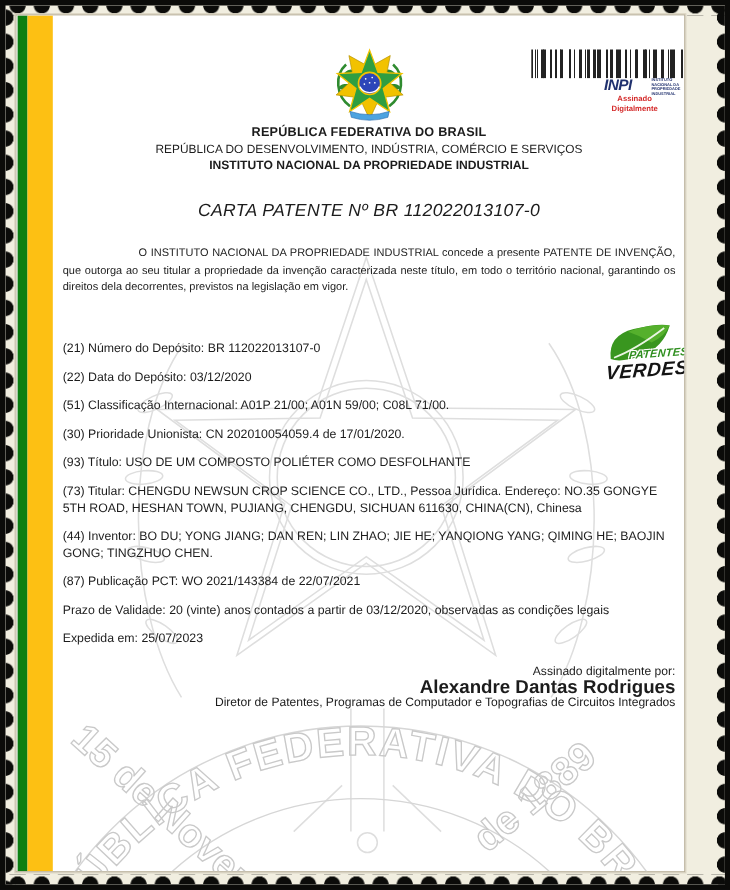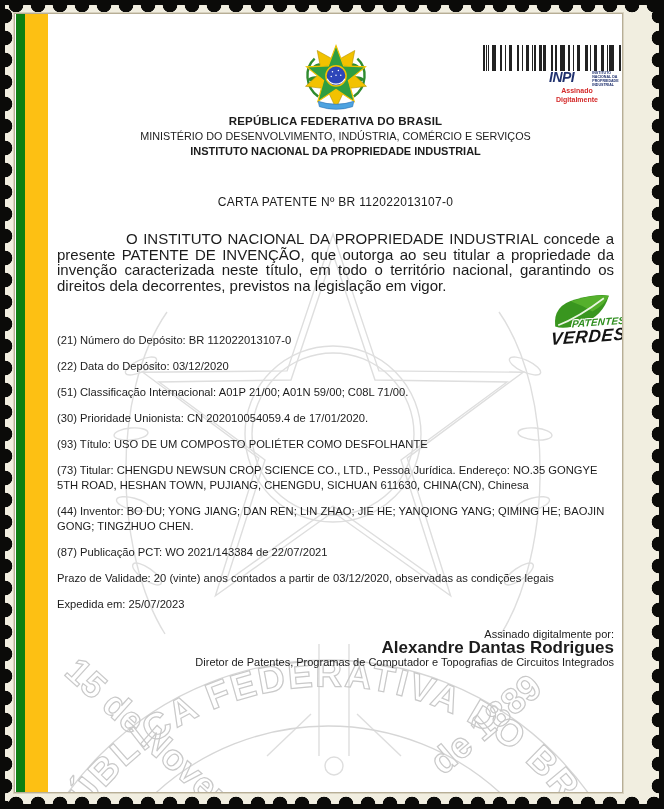--- a/index.html
+++ b/index.html
@@ -33,23 +33,23 @@
 
   .watermark { position:absolute; left:0; top:0; z-index:1; }
 
   .content { position:absolute; left:42px; top:0; width:557px; z-index:3; color:#1c1c1c; }
 
   .arms { display:block; margin:28px auto 3px auto; }
 
   .h1 { text-align:center; font-size:11.5px; font-weight:bold; letter-spacing:.2px; }
   .h2 { text-align:center; font-size:10.8px; margin-top:3px; }
   .h3 { text-align:center; font-size:11px; font-weight:bold; margin-top:3px; }
-  .carta { text-align:center; font-size:12px; margin-top:38px; letter-spacing:.3px; }
+  .carta { text-align:center; font-size:16px; margin-top:26px; letter-spacing:.3px;font-style:italic; }
 
-  .grant { margin-top:22px; font-size:15px; line-height:15.5px; text-align:justify; text-indent:69px; }
+  .grant { margin-top:22px; font-size:10px; line-height:15.5px; text-align:justify; text-indent:69px; }
 
   .fields { margin-top:40px; }
   .field { font-size:11.2px; line-height:15px; margin-bottom:11px; }
   .field b { font-weight:normal; }
 
   .signature { margin-top:15px; text-align:right; font-size:11px; line-height:14px; }
   .sig-name { font-weight:bold; font-size:17px; }
 
   
   .barcode {
@@ -151,21 +151,21 @@
           <path d="M 45 62 A 17 17 0 0 0 75 62" stroke="#ffffff" stroke-width="2" fill="none"></path>
           <circle cx="54" cy="50" r="1.3" fill="#fff"></circle>
             <circle cx="64" cy="48" r="1.3" fill="#fff"></circle>
           <circle cx="60" cy="56" r="1.3" fill="#fff"></circle>
             <circle cx="52" cy="58" r="1.3" fill="#fff"></circle>
           <circle cx="68" cy="56" r="1.3" fill="#fff"></circle>
           <path d="M 30 100 Q 60 110 90 100 L 88 109 Q 60 118 32 109 Z" fill="#4da3e0" stroke="#2b6fb0" stroke-width="1"></path>
         </svg>
 
         <div class="h1">REPÚBLICA FEDERATIVA DO BRASIL</div>
-        <div class="h2">MINISTÉRIO DO DESENVOLVIMENTO, INDÚSTRIA, COMÉRCIO E SERVIÇOS</div>
+        <div class="h2">REPÚBLICA DO DESENVOLVIMENTO, INDÚSTRIA, COMÉRCIO E SERVIÇOS</div>
         <div class="h3">INSTITUTO NACIONAL DA PROPRIEDADE INDUSTRIAL</div>
 
         <div class="carta">CARTA PATENTE Nº BR 112022013107-0</div>
 
         <p class="grant">O INSTITUTO NACIONAL DA PROPRIEDADE INDUSTRIAL concede a presente PATENTE DE INVENÇÃO, que outorga ao seu titular a propriedade da invenção caracterizada neste título, em todo o território nacional, garantindo os direitos dela decorrentes, previstos na legislação em vigor.</p>
 
         <div class="fields">
           <p class="field"><b>(21) Número do Depósito:</b> <span>BR 112022013107-0</span></p>
           <p class="field"><b>(22) Data do Depósito:</b> <span>03/12/2020</span></p>
           <p class="field"><b>(51) Classificação Internacional:</b> <span>A01P 21/00; A01N 59/00; C08L 71/00.</span></p>

